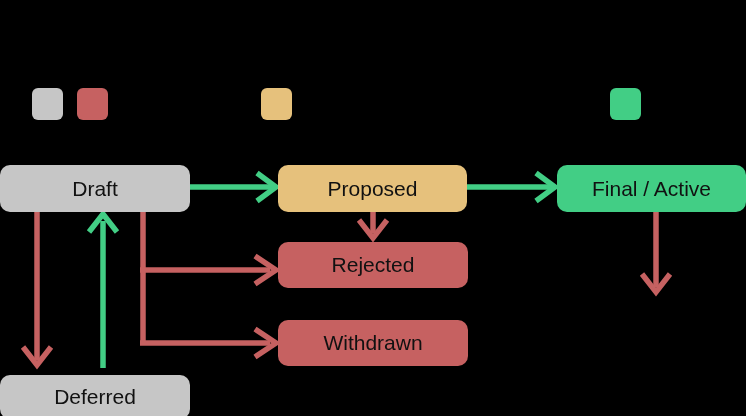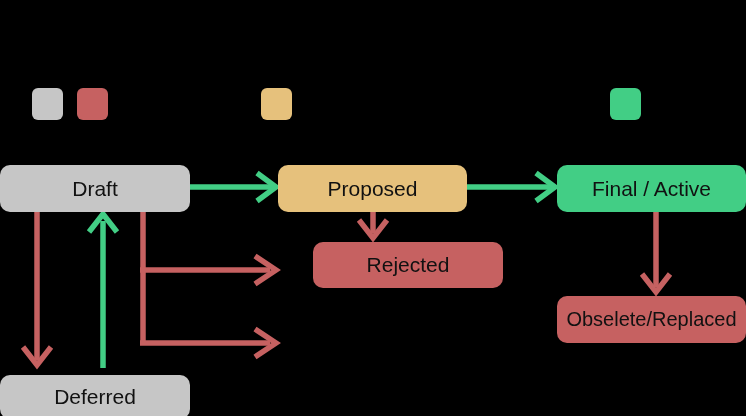--- a/index.html
+++ b/index.html
@@ -40,21 +40,21 @@
   }
   .swatch.gray { background: var(--gray); }
   .swatch.red { background: var(--red); }
   .swatch.tan { background: var(--tan); }
   .swatch.green { background: var(--green); }
 
   
   #n-draft      { left: 0;     top: 165px; width: 190px; height: 47px; }
   #n-proposed   { left: 278px; top: 165px; width: 189px; height: 47px; }
   #n-final      { left: 557px; top: 165px; width: 189px; height: 47px; }
-  #n-rejected   { left: 278px; top: 242px; width: 190px; height: 46px; margin-left: 35px; }
+  #n-rejected   { left: 278px; top: 242px; width: 190px; height: 46px; }
   #n-withdrawn  { left: 278px; top: 320px; width: 190px; height: 46px; }
   #n-deferred   { left: 0;     top: 375px; width: 190px; height: 44px; }
   #n-obsolete   { left: 557px; top: 296px; width: 189px; height: 47px; font-size: 20px; }
 
   
   #sw-gray  { left: 32px;  top: 88px; }
   #sw-red   { left: 77px;  top: 88px; }
   #sw-tan   { left: 261px; top: 88px; }
   #sw-green { left: 610px; top: 88px; }
 </style>
@@ -102,20 +102,20 @@
   </div>
   <div class="node green" id="n-final">
     <span>Final / Active</span>
   </div>
   <div class="node tan" id="n-proposed">
     <span>Proposed</span>
   </div>
   <div class="node red" id="n-rejected">
     <span>Rejected</span>
   </div>
+  <div class="node red" id="n-withdrawn">
+    <span>Withdrawn</span>
+  </div>
   <div class="node gray" id="n-deferred">
     <span>Deferred</span>
-  </div>
-  <div class="node red" id="n-obsolete">
-    <span>Obselete/Replaced</span>
   </div>
 
 </div>
 
 </body></html>

